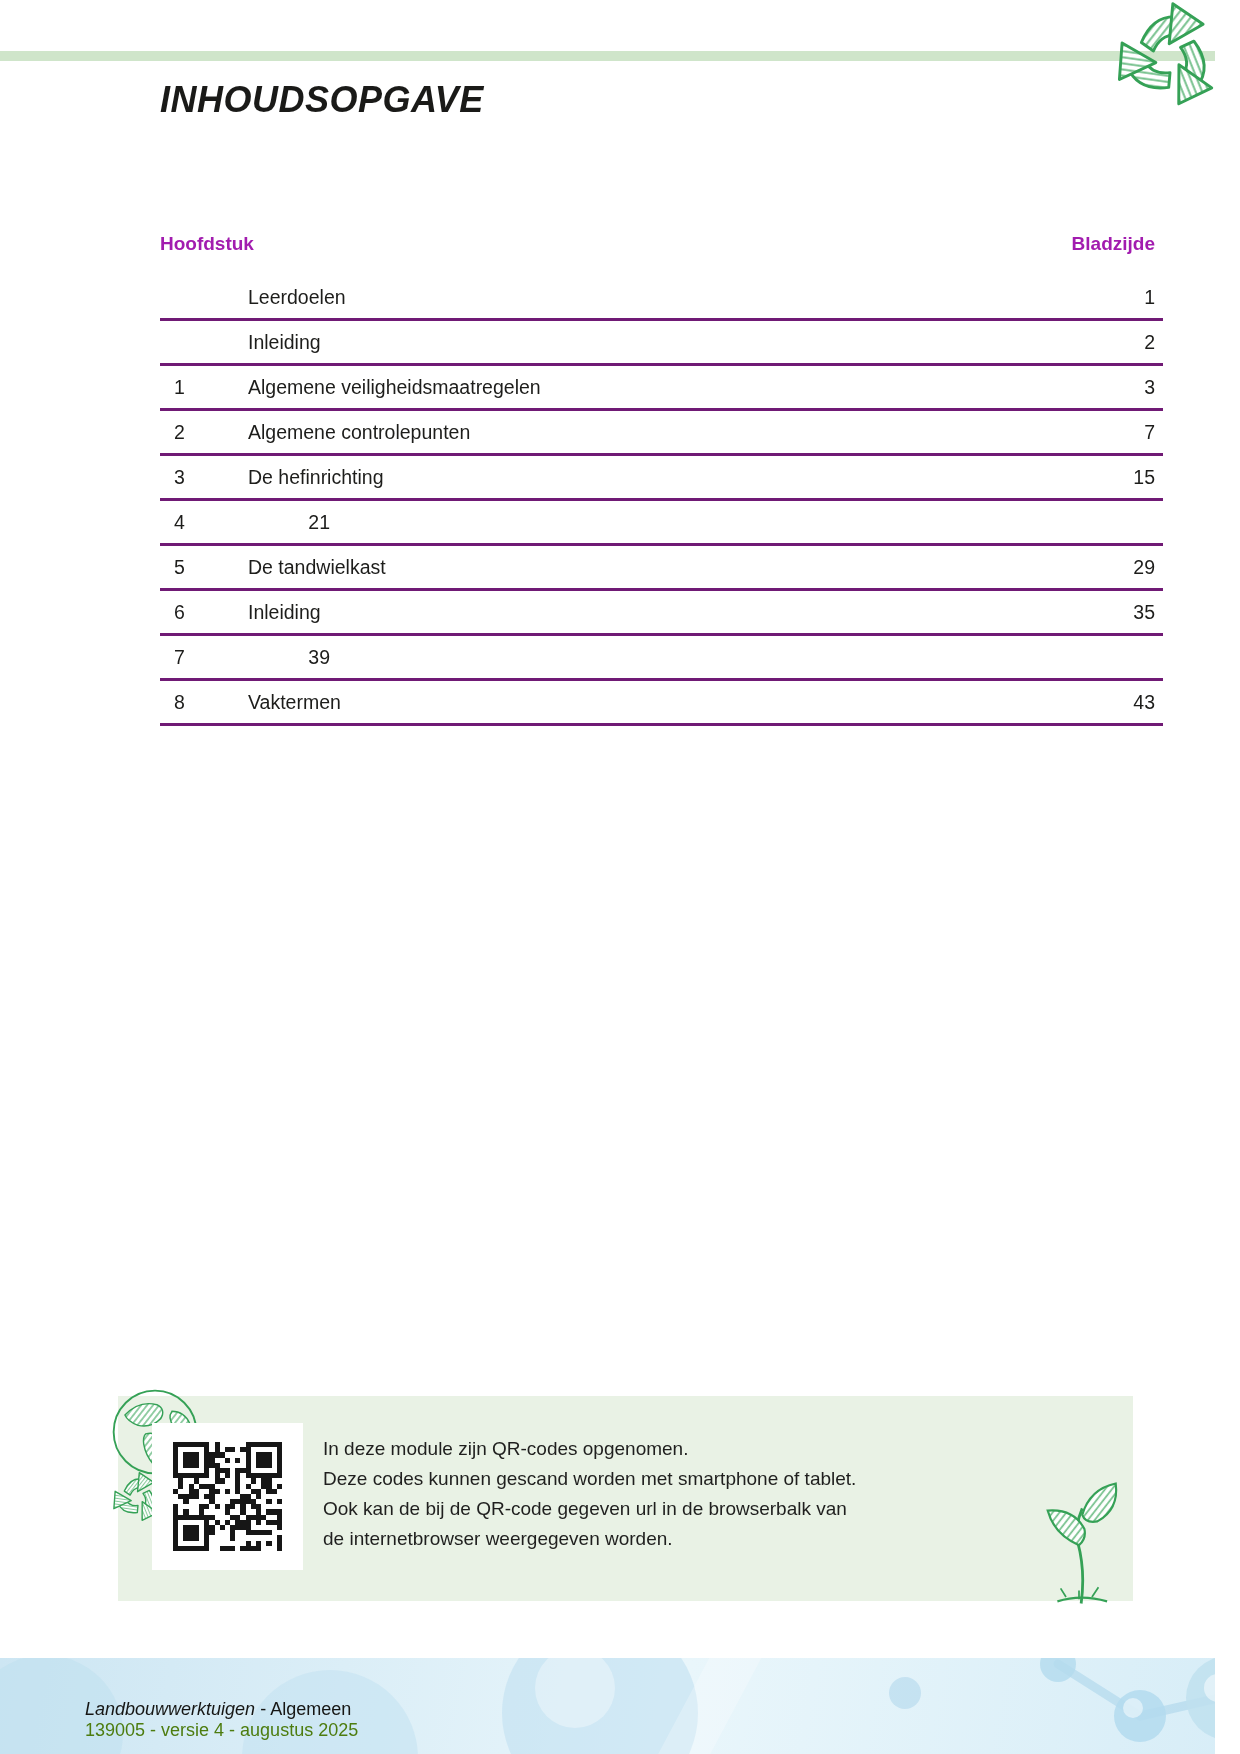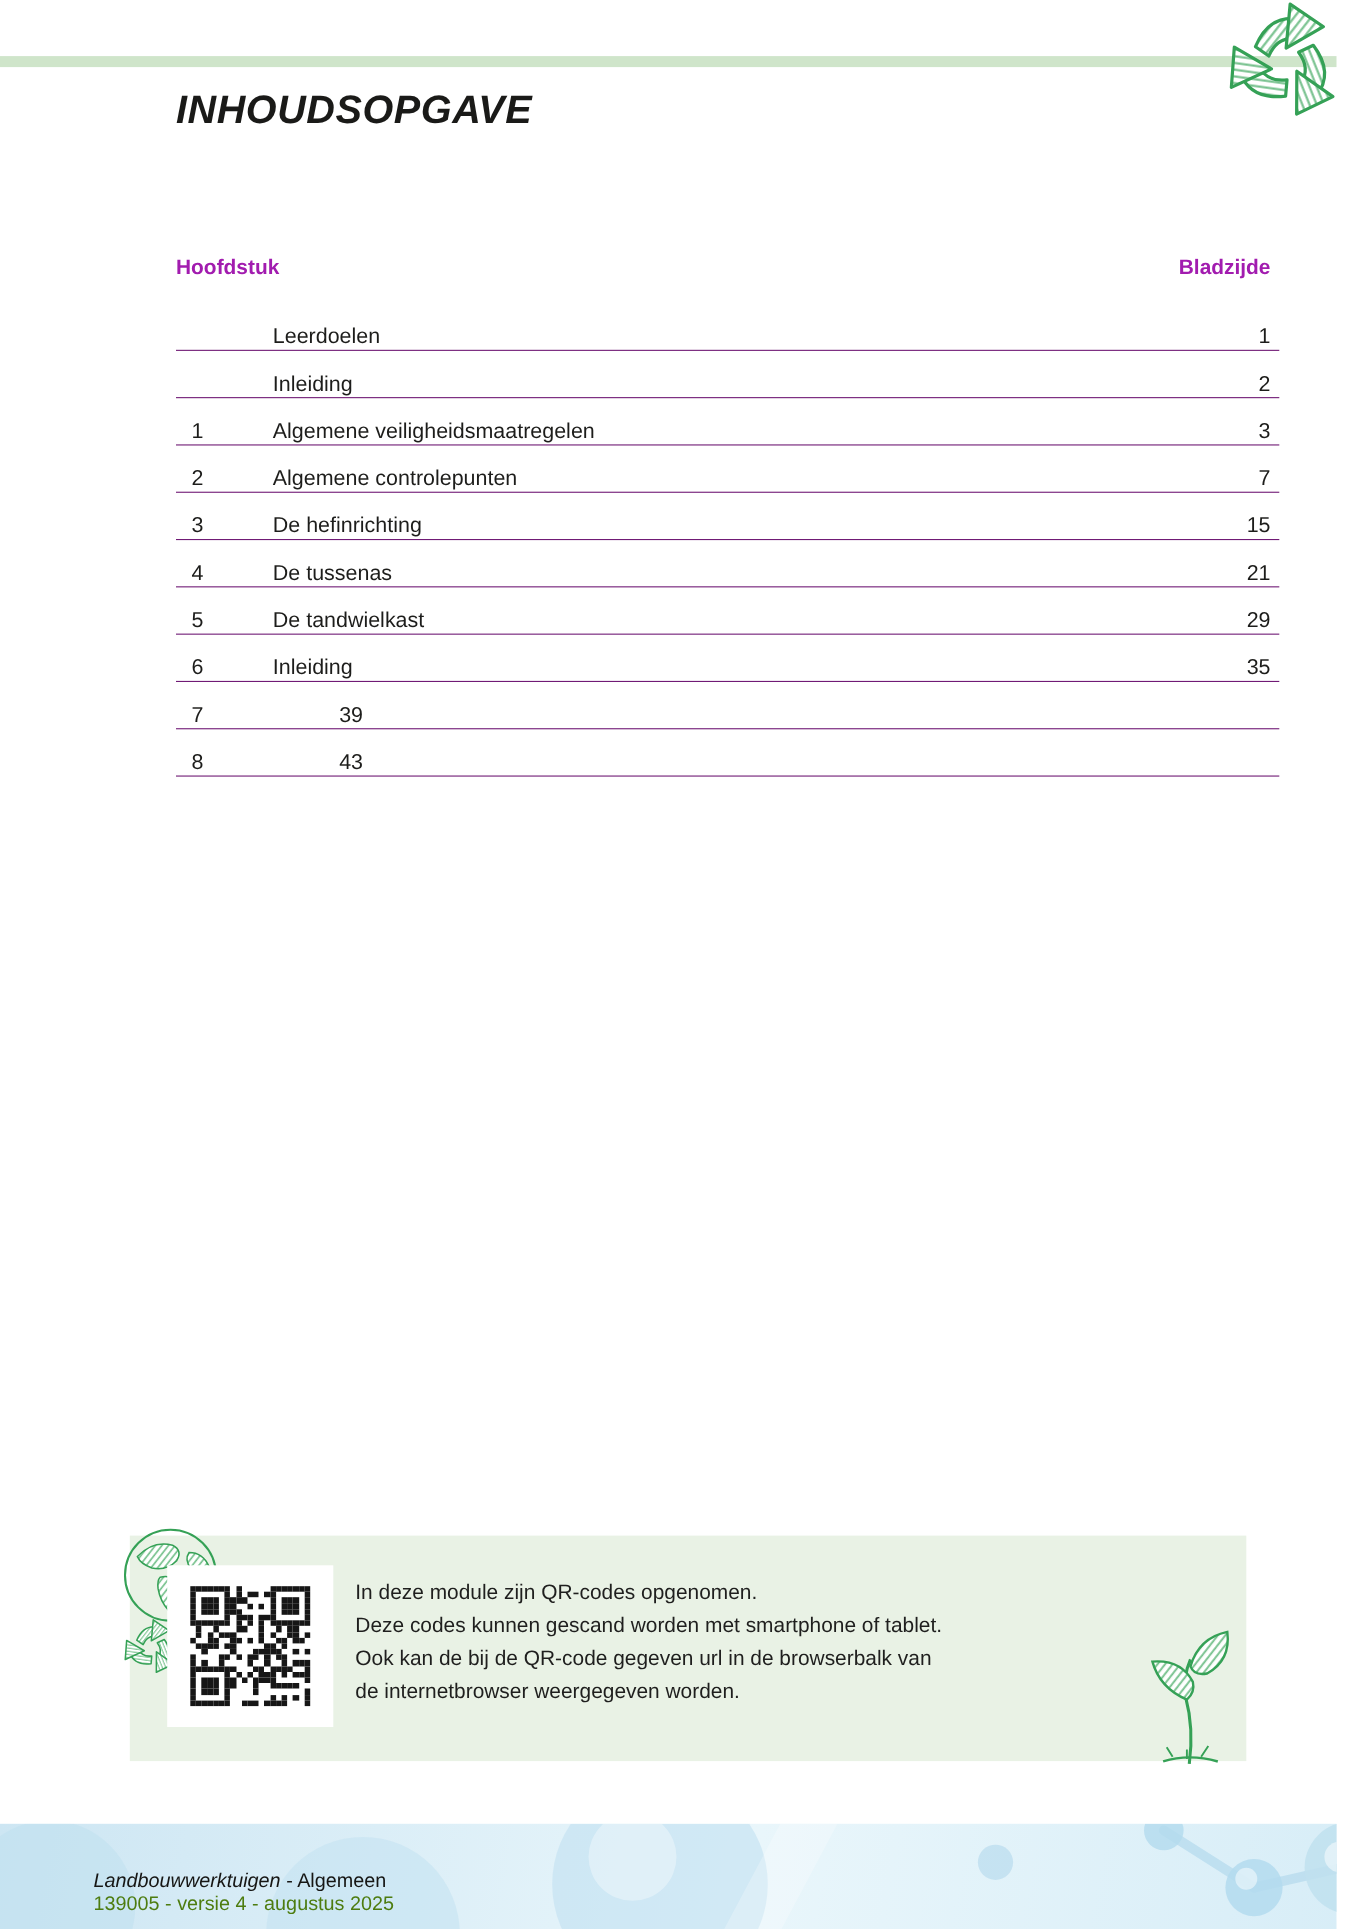--- a/index.html
+++ b/index.html
@@ -9,21 +9,21 @@
   .top-bar{position:absolute;left:0;top:51px;width:1240px;height:10px;background:#cfe5ca;}
   .recycle-big{position:absolute;left:1092px;top:-6px;width:152px;height:126px;}
 
   .title{position:absolute;left:160px;top:79px;margin:0;font-size:36px;font-weight:700;
          font-style:italic;letter-spacing:.5px;color:#1a1a18;}
 
   .toc-head{position:absolute;left:160px;top:233px;width:1003px;display:flex;
             justify-content:space-between;font-size:19px;font-weight:700;color:#a21caf;}
   .toc-head .right{padding-right:8px;}
   .toc-rows{position:absolute;left:160px;top:276px;width:1003px;}
-  .toc-row{display:flex;align-items:flex-end;height:42px;border-bottom:1px solid #701a75;
+  .toc-row{display:flex;align-items:center;height:42px;border-bottom:3px solid #701a75;
            font-size:19.5px;color:#1d1d1b;}
   .col-num{width:88px;padding-left:14px;box-sizing:border-box;}
   .col-title{flex:1;}
   .col-page{width:90px;text-align:right;padding-right:8px;box-sizing:border-box;}
 
   .qr-panel{position:absolute;left:118px;top:1396px;width:1015px;height:205px;background:#e9f2e5;}
   .globe{position:absolute;left:108px;top:1385px;width:94px;height:94px;}
   .recycle-small{position:absolute;left:104px;top:1468px;width:66px;height:60px;}
   .qr-tile{position:absolute;left:152px;top:1423px;width:151px;height:147px;background:#ffffff;}
   .qr{position:absolute;left:21px;top:19px;width:109px;height:109px;display:grid;
@@ -112,39 +112,39 @@
         <span class="col-title">Algemene controlepunten</span>
         <span class="col-page">7</span>
       </div>
       <div class="toc-row">
         <span class="col-num">3</span>
         <span class="col-title">De hefinrichting</span>
         <span class="col-page">15</span>
       </div>
       <div class="toc-row">
         <span class="col-num">4</span>
-        <span class="col-title">De tussenas</span>
         <span class="col-page">21</span>
       </div>
       <div class="toc-row">
         <span class="col-num">5</span>
         <span class="col-title">De tandwielkast</span>
         <span class="col-page">29</span>
       </div>
       <div class="toc-row">
         <span class="col-num">6</span>
         <span class="col-title">Inleiding</span>
         <span class="col-page">35</span>
       </div>
       <div class="toc-row">
         <span class="col-num">7</span>
         <span class="col-page">39</span>
       </div>
       <div class="toc-row">
         <span class="col-num">8</span>
+        <span class="col-title">Vaktermen</span>
         <span class="col-page">43</span>
       </div>
     </div>
 
   <div class="qr-panel"></div>
 
   <svg class="globe" viewBox="0 0 100 100">
     <use href="#sym-globe"></use>
   </svg>
 

